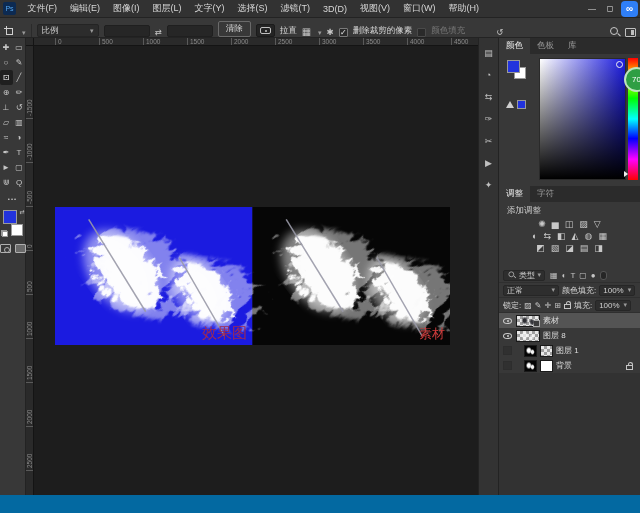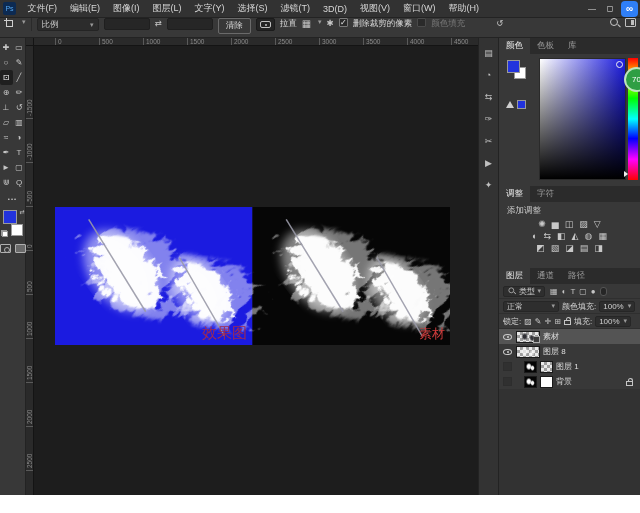--- a/index.html
+++ b/index.html
@@ -1,32 +1,32 @@
 <!DOCTYPE html>
 <html><head>
 <meta charset="utf-8">
 <style>
   *{margin:0;padding:0;box-sizing:border-box}
   html,body{background:#101010}
-  #app{position:relative;width:640px;height:513px;overflow:hidden;background:#ffffff;
+  #app{position:relative;width:640px;height:513px;overflow:hidden;background:#0369a1;
        font-family:"Liberation Sans","DejaVu Sans",sans-serif;color:#d6d6d6;-webkit-font-smoothing:antialiased}
   .bar{display:flex;align-items:center}
   
   .menubar{height:18px;background:#323232;border-bottom:1px solid #232323;font-size:9px}
   .pslogo{width:13px;height:13px;margin:0 5px 0 3px;background:#0c2a52;color:#53a7f0;font-size:7px;
           display:flex;align-items:center;justify-content:center;border-radius:2px;flex:none}
   .menu{display:flex;height:100%}
   .mi{padding:0 6.5px;display:flex;align-items:center;white-space:nowrap}
   .winctl{margin-left:auto;display:flex;align-items:center;gap:4px;padding-right:2px}
   .winbtn{width:14px;text-align:center;color:#e0e0e0;font-size:8px}
   .appbadge{width:17px;height:16px;background:#2f7ff7;border-radius:4px;color:#fff;display:flex;
             align-items:center;justify-content:center;font-size:10px;font-weight:bold}
   
   .optionsbar{height:20px;background:#383838;border-bottom:1px solid #232323;font-size:8.5px;
-              display:flex;align-items:flex-start;gap:5px;padding:0 4px;white-space:nowrap}
+              display:flex;align-items:flex-end;gap:5px;padding:0 4px;white-space:nowrap}
   .vsep{width:1px;height:13px;background:#2a2a2a;flex:none}
   .caret{color:#9a9a9a;font-size:7px;margin-left:2px}
   .cropglyph{position:relative;width:11px;height:11px;flex:none;display:inline-block}
   .cropglyph::before{content:"";position:absolute;left:2px;top:0;width:6px;height:8px;
        border-left:1.5px solid #cfcfcf;border-bottom:1.5px solid #cfcfcf}
   .cropglyph::after{content:"";position:absolute;left:0;top:2px;width:8px;height:6px;
        border-right:1.5px solid #cfcfcf;border-top:1.5px solid #cfcfcf}
   .drop{background:#2c2c2c;border:1px solid #242424;border-radius:2px;height:13px;display:flex;
         align-items:center;padding:0 4px;color:#cfcfcf}
   .field{background:#262626;border:1px solid #1f1f1f;border-radius:2px;height:12px;width:46px}
@@ -368,25 +368,20 @@
             </div>
           <div class="adjrow">
               <span>◩</span>
               <span>▧</span>
               <span>◪</span>
               <span>▤</span>
               <span>◨</span>
             </div>
         </div>
 
-        <div class="ptabs">
-          <span class="ptab act">图层</span>
-          <span class="ptab">通道</span>
-          <span class="ptab">路径</span>
-        </div>
         <div class="pbody layersbody">
 
           <div class="lrowbar">
             <span class="ldrop" style="width:42px">
               <span class="searchglyph" style="transform:scale(.7)"></span>
               <span>类型</span>
               <span class="caret" style="margin-left:auto">▾</span>
             </span>
             <span style="display:flex;gap:4px;margin-left:2px">
 

